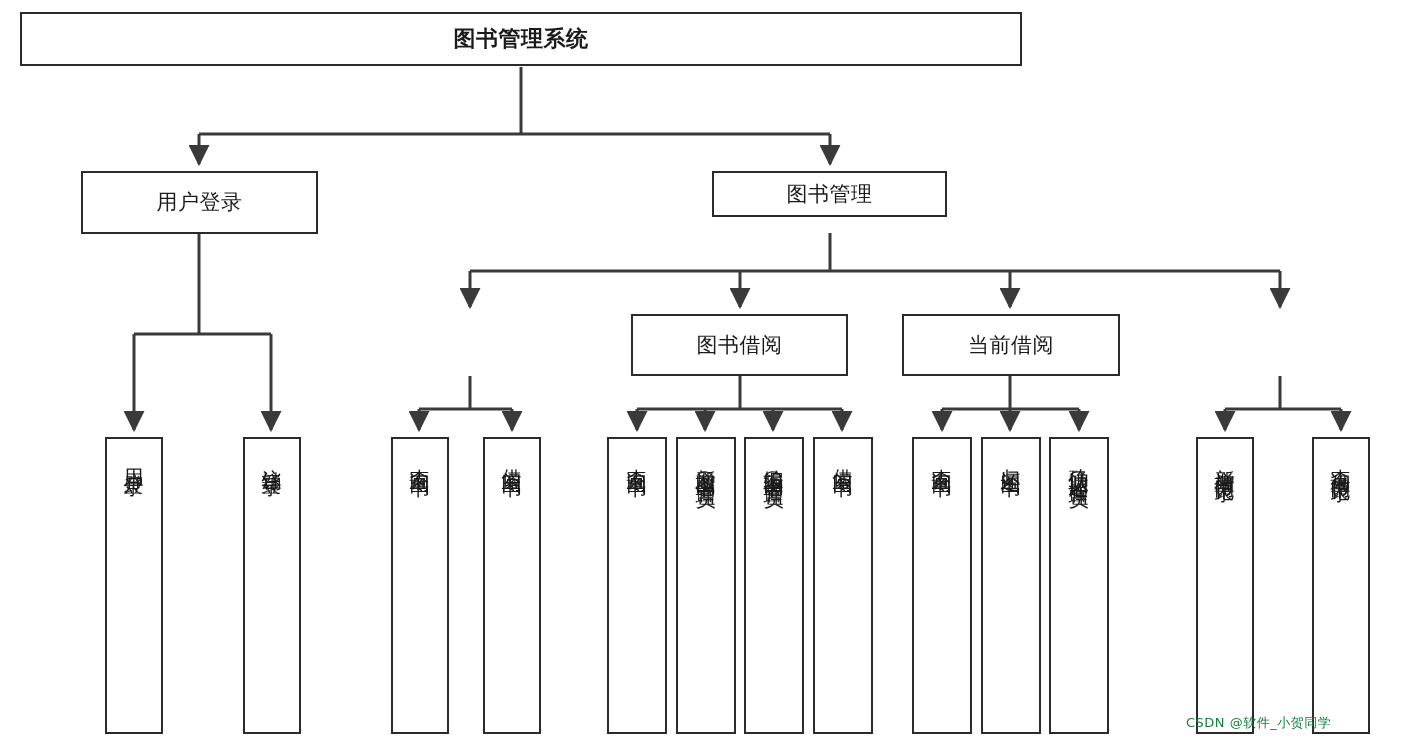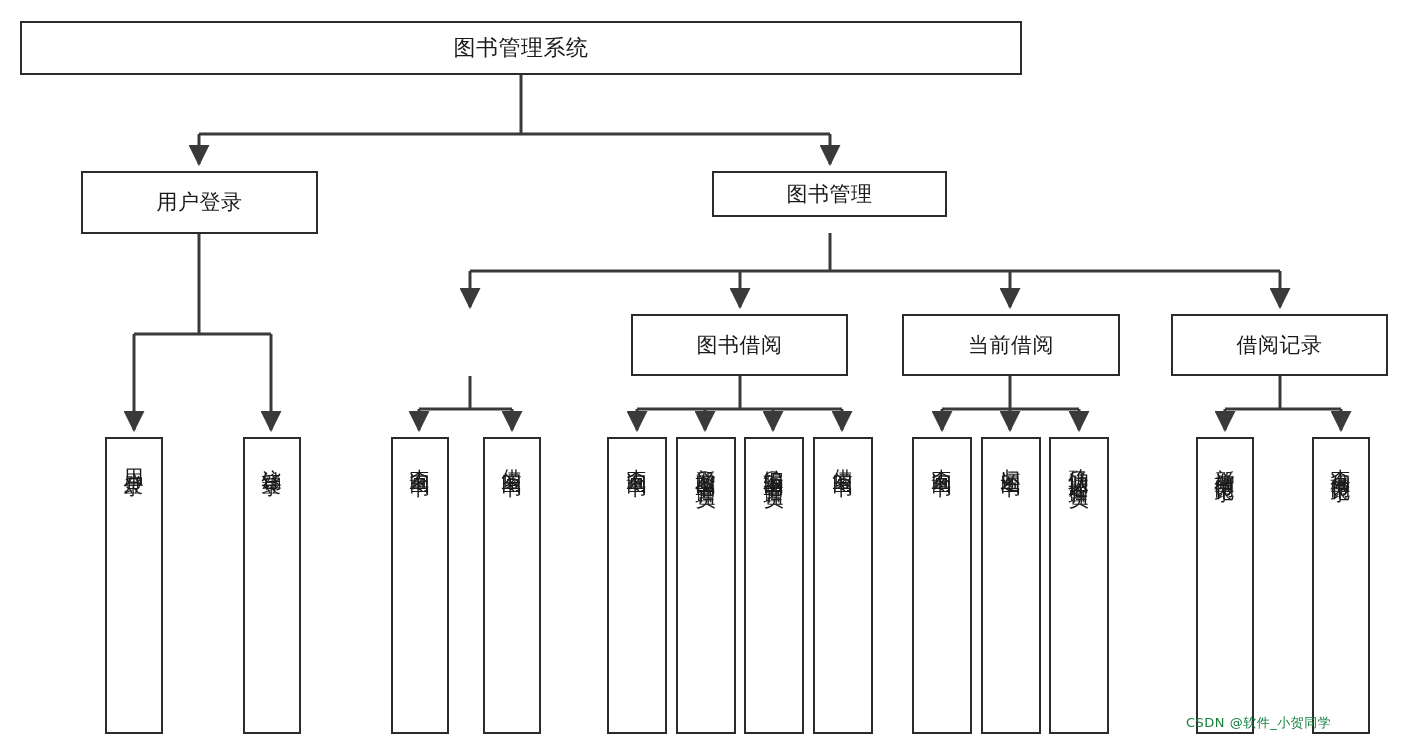--- a/index.html
+++ b/index.html
@@ -122,39 +122,36 @@
       <path d="M 1010 409 L 1010 430" marker-end="url(#arrow)"></path>
       <path d="M 1079 409 L 1079 430" marker-end="url(#arrow)"></path>
 
       <path d="M 1280 376 L 1280 409"></path>
       <path d="M 1225 409 L 1341 409"></path>
       <path d="M 1225 409 L 1225 430" marker-end="url(#arrow)"></path>
       <path d="M 1341 409 L 1341 430" marker-end="url(#arrow)"></path>
     </g>
   </svg>
 
-  <div class="node horiz root" style="left:20px; top:21px; width:1002px; height:54px;">
+  <div class="node horiz root" style="left:20px; top:12px; width:1002px; height:54px;font-weight:bold;">
     <span class="label">图书管理系统</span>
   </div>
 
   <div class="node horiz" style="left:81px; top:171px; width:237px; height:63px;">
     <span class="label">用户登录</span>
   </div>
   <div class="node horiz" style="left:712px; top:171px; width:235px; height:46px;">
     <span class="label">图书管理</span>
   </div>
 
   <div class="node horiz" style="left:631px; top:314px; width:217px; height:62px;">
     <span class="label">图书借阅</span>
   </div>
   <div class="node horiz" style="left:902px; top:314px; width:218px; height:62px;align-items:center;">
     <span class="label">当前借阅</span>
-  </div>
-  <div class="node horiz" style="left:1171px; top:314px; width:217px; height:62px;">
-    <span class="label">借阅记录</span>
   </div>
 
   <div class="node vert" style="left:105px; top:437px; width:58px; height:297px;">
     <span class="label">用户登录</span>
   </div>
   <div class="node vert" style="left:243px; top:437px; width:58px; height:297px;">
     <span class="label">注销登录</span>
   </div>
 
   <div class="node vert" style="left:391px; top:437px; width:58px; height:297px;">

